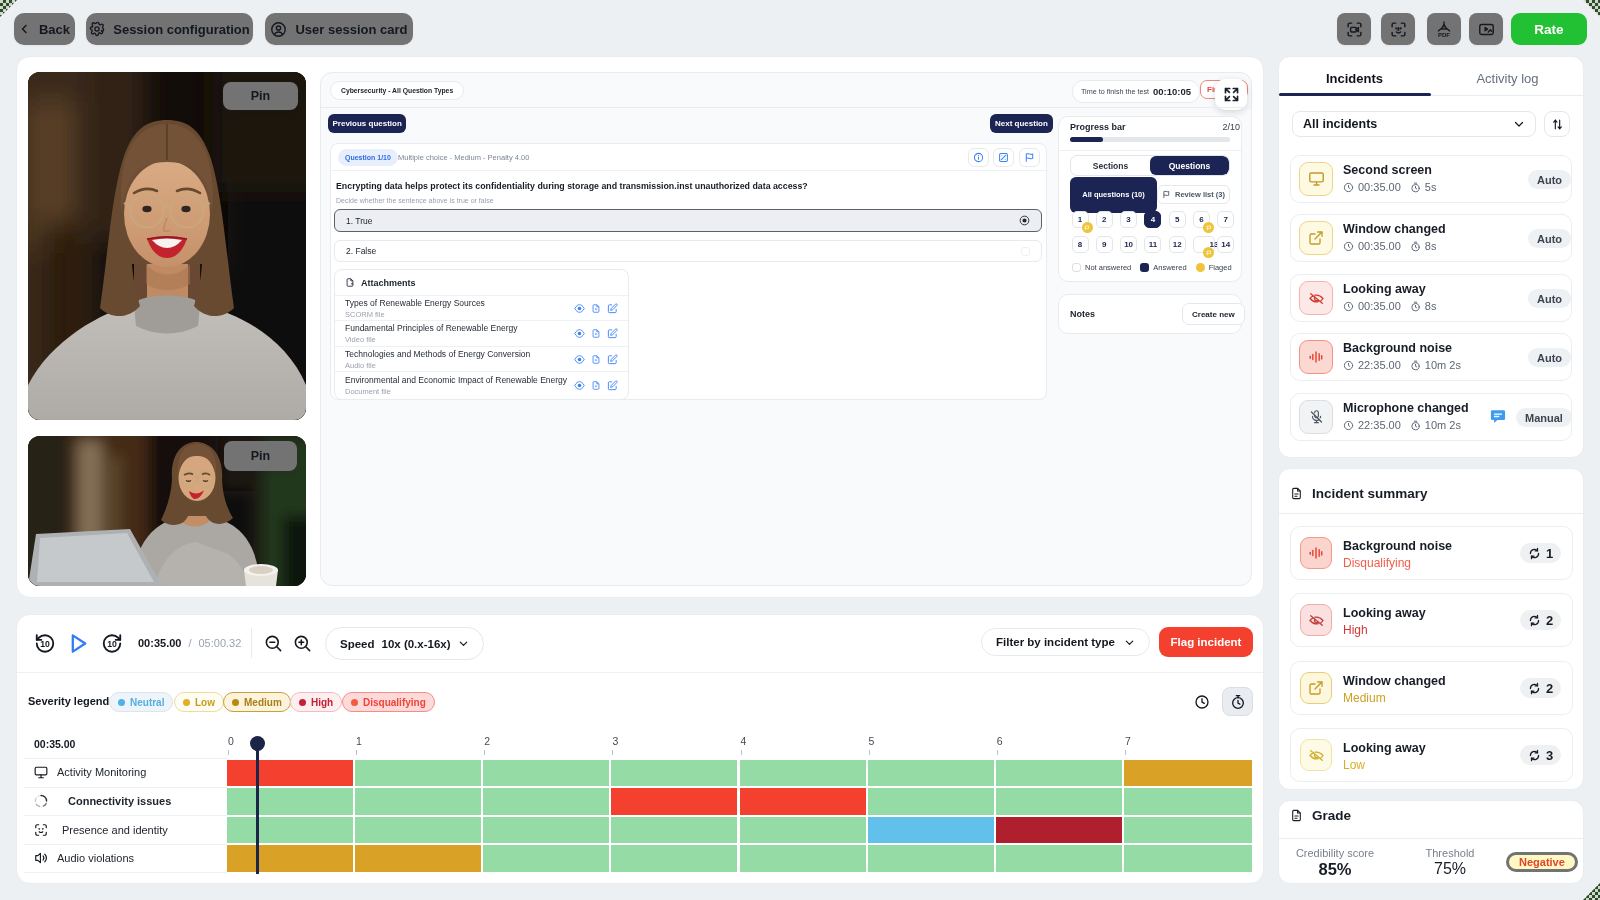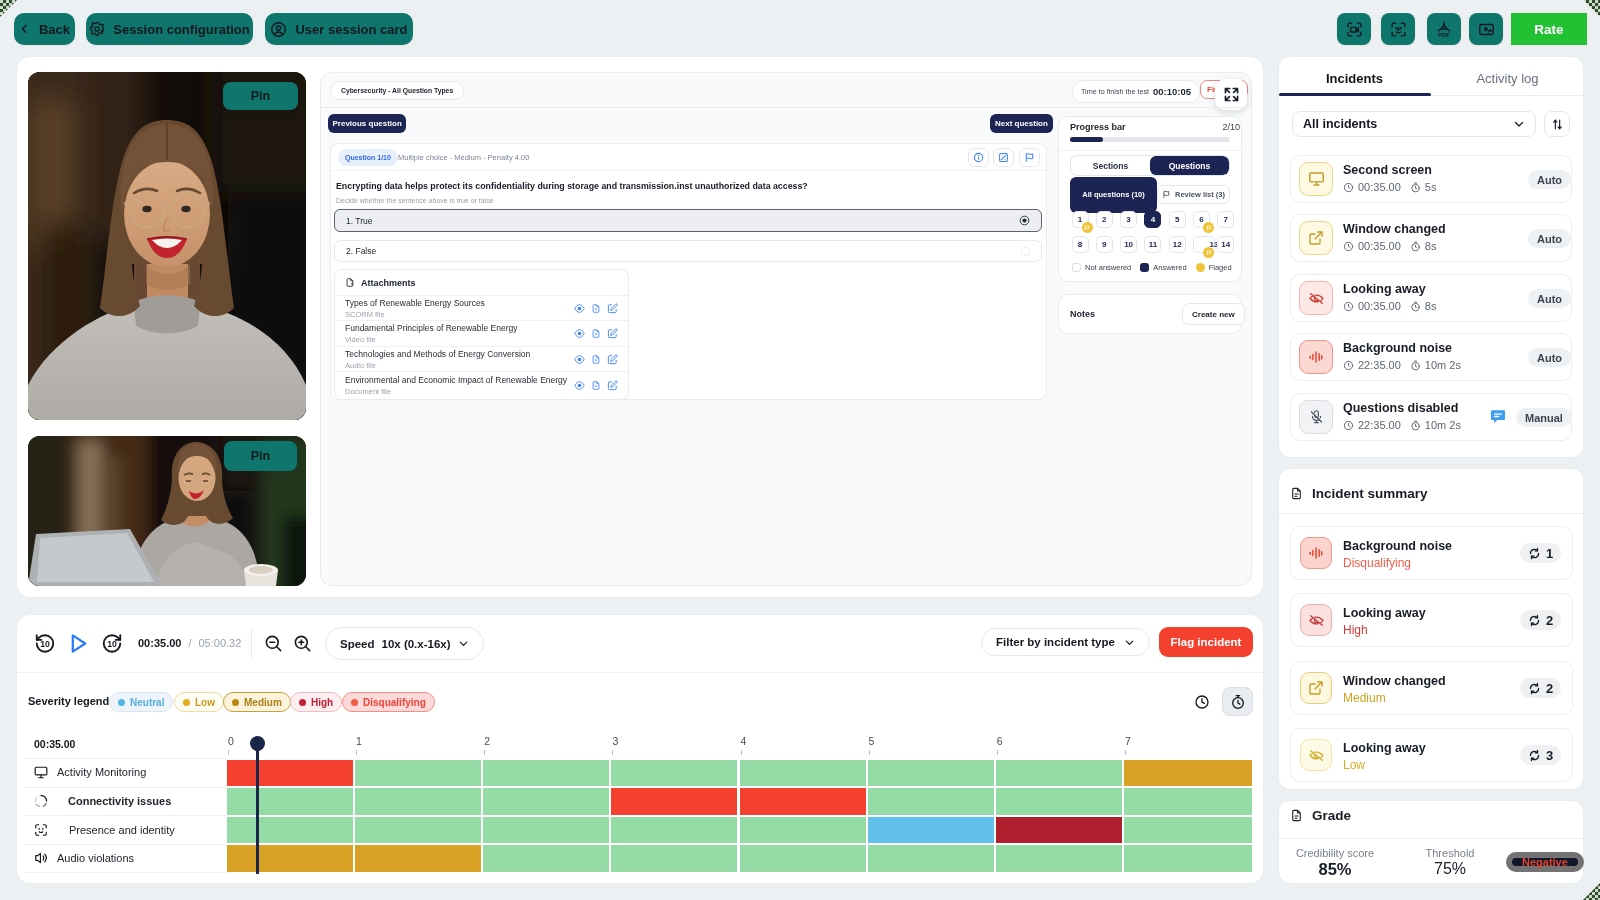--- a/index.html
+++ b/index.html
@@ -1,19 +1,19 @@
 <!DOCTYPE html>
 <html><head>
 <meta charset="utf-8">
 <style>
 * { margin:0; padding:0; box-sizing:border-box; }
 html,body { width:1600px; height:900px; overflow:hidden; background:#edf0f3; font-family:"Liberation Sans", sans-serif; }
 .abs { position:absolute; }
 .card { position:absolute; background:#fff; border:1px solid #e9edf0; border-radius:14px; }
-.btn-white { position:absolute; background:#0f766e; border-radius:10px; display:flex; align-items:center; justify-content:center; gap:8px; font-weight:bold; font-size:13px; color:#14181f; box-shadow:0 1px 2px rgba(20,30,50,.05); }
+.btn-white { position:absolute; background:#737373; border-radius:10px; display:flex; align-items:center; justify-content:center; gap:8px; font-weight:bold; font-size:13px; color:#14181f; box-shadow:0 1px 2px rgba(20,30,50,.05); }
 .flexc { display:flex; align-items:center; }
 svg { display:block; }
 .att-row { display:flex; align-items:center; justify-content:space-between; padding:0 10px 0 10px; border-bottom:1px solid #eef1f4; }
 .att-row .t1 { font-size:8.5px; color:#262c36; }
 .att-row .t2 { font-size:7.5px; color:#9aa3ae; margin-top:2px; }
 .att-icons { display:flex; gap:6px; align-items:center; }
 .qcell { position:absolute; width:17px; height:17px; background:#fff; border:1px solid #e2e6ea; border-radius:5px; display:flex; align-items:center; justify-content:center; font-size:8px; font-weight:bold; color:#1b2452; }
 .qflag { position:absolute; width:11px; height:11px; border-radius:50%; background:#efc438; display:flex; align-items:center; justify-content:center; }
 </style>
 </head>
@@ -68,21 +68,21 @@
         <text x="12" y="22" font-size="8" font-weight="bold" text-anchor="middle" fill="#14181f" stroke="none" font-family="Liberation Sans">PDF</text>
       </svg>
   </div>
   <div class="btn-white" style="left:1469px;top:13px;width:34px;height:32px;border-radius:8px;">
     <svg width="17" height="17" viewBox="0 0 24 24" fill="none" stroke="#14181f" stroke-width="2" stroke-linecap="round" stroke-linejoin="round">
         <rect x="2.5" y="5" width="19" height="14" rx="2.5"></rect>
         <path d="M10 9.2l3.4 2.3-3.4 2.3z"></path>
         <path d="M14.5 15.5l3-3 1.8 1.8"></path>
       </svg>
   </div>
-  <div class="abs" style="left:1511px;top:13px;width:76px;height:32px;border-radius:0;background:#22c133;display:flex;align-items:center;justify-content:center;color:#fff;font-weight:bold;font-size:13.5px;">Rate</div>
+  <div class="abs" style="left:1511px;top:13px;width:76px;height:32px;border-radius:9px;background:#22c133;display:flex;align-items:center;justify-content:center;color:#fff;font-weight:bold;font-size:13.5px;">Rate</div>
 </div>
 
 <svg class="abs" style="left:0;top:0;" width="17" height="17">
     <defs>
       <pattern id="chk" width="6" height="6" patternUnits="userSpaceOnUse">
         <rect width="6" height="6" fill="#2e4d28"></rect>
         <rect width="3" height="3" fill="#cfd8cd"></rect>
         <rect x="3" y="3" width="3" height="3" fill="#cfd8cd"></rect>
       </pattern>
     </defs>
@@ -581,21 +581,21 @@
     </div>
     <div class="abs" style="left:227.0px;top:788.0px;width:126.1px;height:26.5px;background:#95dba5;"></div>
     <div class="abs" style="left:355.1px;top:788.0px;width:126.1px;height:26.5px;background:#95dba5;"></div>
     <div class="abs" style="left:483.2px;top:788.0px;width:126.1px;height:26.5px;background:#95dba5;"></div>
     <div class="abs" style="left:611.4px;top:788.0px;width:126.1px;height:26.5px;background:#f4402e;"></div>
     <div class="abs" style="left:739.5px;top:788.0px;width:126.1px;height:26.5px;background:#f4402e;"></div>
     <div class="abs" style="left:867.6px;top:788.0px;width:126.1px;height:26.5px;background:#95dba5;"></div>
     <div class="abs" style="left:995.8px;top:788.0px;width:126.1px;height:26.5px;background:#95dba5;"></div>
     <div class="abs" style="left:1123.9px;top:788.0px;width:128.1px;height:26.5px;background:#95dba5;"></div>
     <div class="abs" style="left:24px;top:815.0px;width:203px;height:1px;background:#edf0f3;"></div>
-    <div class="abs flexc" style="left:34px;top:822.5px;gap:21px;">
+    <div class="abs flexc" style="left:34px;top:822.5px;gap:14px;">
       <span>
         <svg width="14" height="14" viewBox="0 0 24 24" fill="none" stroke="#14181f" stroke-width="2" stroke-linecap="round">
           <path d="M3 8V5.5 A2.5 2.5 0 0 1 5.5 3 H8"></path>
           <path d="M16 3h2.5 A2.5 2.5 0 0 1 21 5.5 V8"></path>
           <path d="M21 16v2.5 A2.5 2.5 0 0 1 18.5 21 H16"></path>
           <path d="M8 21H5.5 A2.5 2.5 0 0 1 3 18.5 V16"></path>
           <circle cx="9" cy="10" r="0.5" fill="#14181f"></circle>
           <circle cx="15" cy="10" r="0.5" fill="#14181f"></circle>
           <path d="M9 15a4.2 4.2 0 0 0 6 0"></path>
         </svg>
@@ -765,21 +765,21 @@
     <div class="abs flexc" style="left:1528px;top:348px;height:19px;padding:0 9px;background:#eef1f3;border-radius:10px;font-size:11px;font-weight:600;color:#3c4450;">Auto</div>
     <div class="abs" style="left:1290px;top:393px;width:282px;height:48px;background:#fff;border:1px solid #ebeef1;border-radius:10px;"></div>
     <div class="abs flexc" style="left:1299px;top:400px;width:34px;height:34px;background:#f1f3f5;border:1px solid #d9dee2;border-radius:9px;justify-content:center;">
       <svg width="15" height="16" viewBox="0 0 24 24" fill="none" stroke="#4c5560" stroke-width="1.9" stroke-linecap="round">
         <path d="M4 4l16 16"></path>
         <path d="M9 5a3 3 0 0 1 6 0v5a3 3 0 0 1-.4 1.5 M9 9v1a3 3 0 0 0 4.8 2.4"></path>
         <path d="M5.5 11a6.5 6.5 0 0 0 10.8 4.9 M18.5 11a6.4 6.4 0 0 1-.4 2.2"></path>
         <path d="M12 17.5V21 M9 21h6"></path>
       </svg>
     </div>
-    <div class="abs" style="left:1343px;top:401px;font-size:12.5px;font-weight:bold;color:#171c26;">Questions disabled</div>
+    <div class="abs" style="left:1343px;top:401px;font-size:12.5px;font-weight:bold;color:#171c26;">Microphone changed</div>
     <div class="abs flexc" style="left:1343px;top:419px;gap:4px;">
       <span>
         <svg width="11" height="11" viewBox="0 0 24 24" fill="none" stroke="#5d6673" stroke-width="2.1" stroke-linecap="round">
           <circle cx="12" cy="12" r="9"></circle>
           <path d="M12 7.5V12l3 2"></path>
         </svg>
       </span>
       <span style="font-size:11px;color:#5d6673;">22:35.00</span>
       <span style="margin-left:5px;">
         <svg width="11" height="11" viewBox="0 0 24 24" fill="none" stroke="#5d6673" stroke-width="2.1" stroke-linecap="round">
@@ -890,14 +890,14 @@
         <path d="M14 2.5 v5 h5"></path>
         <path d="M9 13h6 M9 17h4" stroke-linecap="round"></path>
       </svg>
       <span style="font-size:13.5px;font-weight:bold;color:#171c26;">Grade</span>
     </div>
     <div class="abs" style="left:1279px;top:838px;width:304px;height:1px;background:#e9edf0;"></div>
     <div class="abs" style="left:1290px;top:847px;width:90px;text-align:center;font-size:11px;color:#78818e;white-space:nowrap;">Credibility score</div>
     <div class="abs" style="left:1290px;top:860px;width:90px;text-align:center;font-size:16.5px;font-weight:bold;color:#171c26;">85%</div>
     <div class="abs" style="left:1415px;top:847px;width:70px;text-align:center;font-size:11px;color:#78818e;">Threshold</div>
     <div class="abs" style="left:1415px;top:860px;width:70px;text-align:center;font-size:16px;font-weight:normal;color:#171c26;">75%</div>
-    <div class="abs flexc" style="left:1506px;top:852px;height:20px;padding:0 10px;background:#0f172a;border:6px solid #737373;border-radius:11px;font-size:11px;font-weight:600;color:#e0442e;">Negative</div>
+    <div class="abs flexc" style="left:1506px;top:852px;height:20px;padding:0 10px;background:#fef9c3;border:3px solid #737373;border-radius:11px;font-size:11px;font-weight:600;color:#e0442e;">Negative</div>
   </div>
 
 </body></html>

